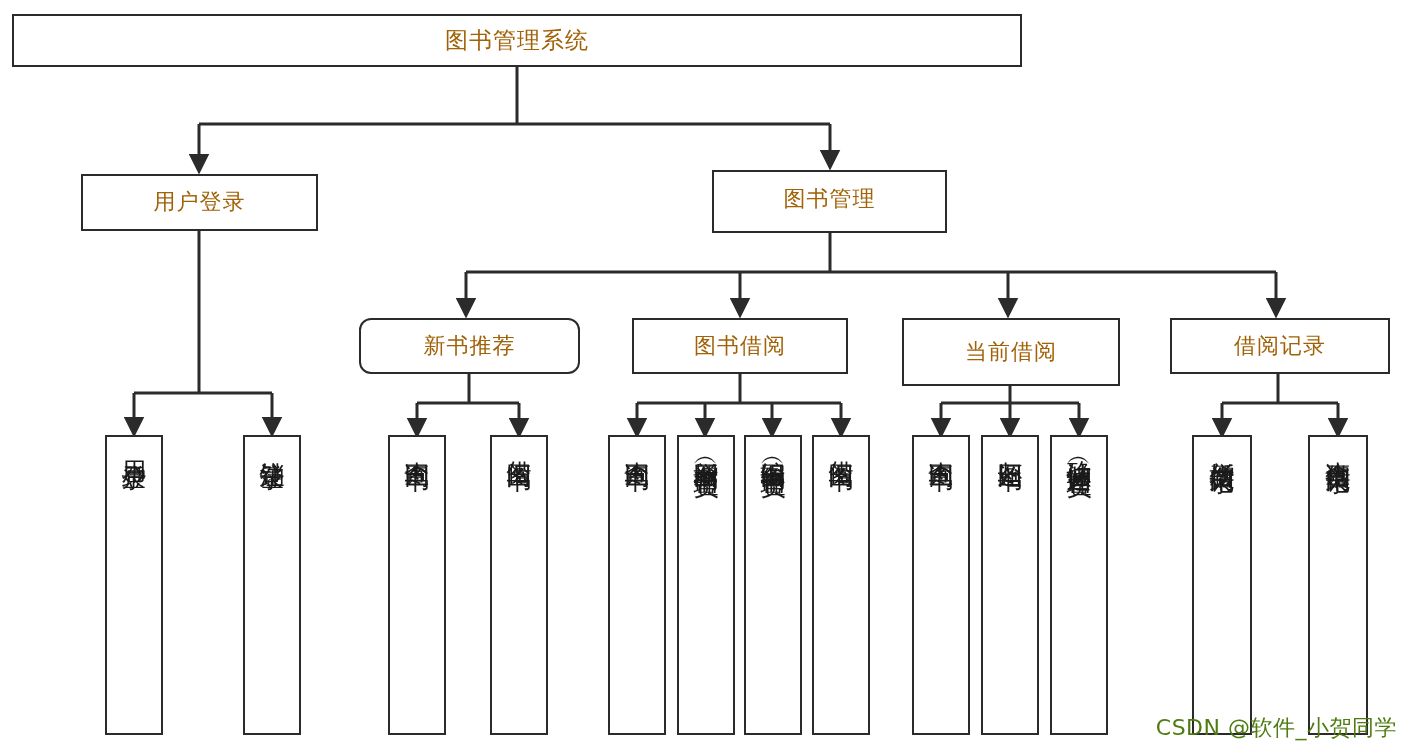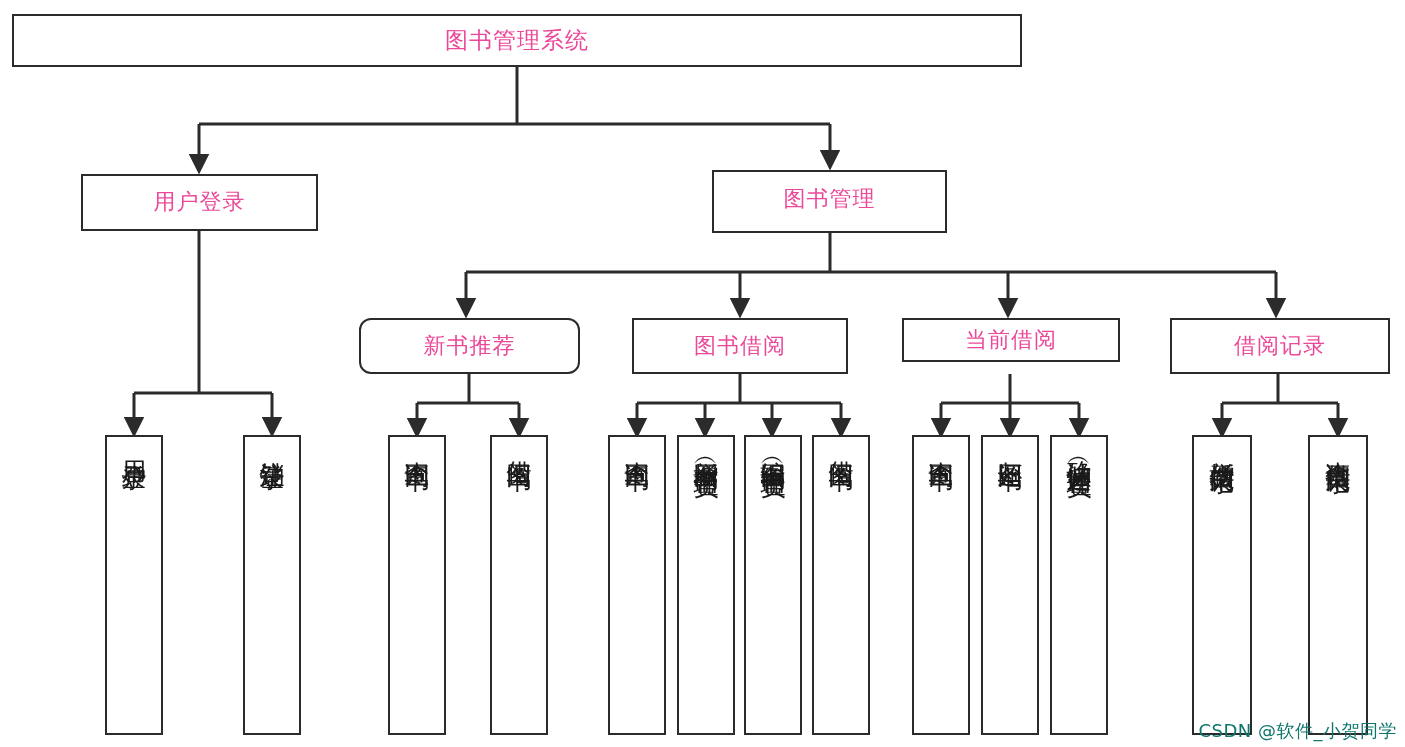--- a/index.html
+++ b/index.html
@@ -29,21 +29,21 @@
     box-sizing: border-box;
     border: 2.5px solid #2b2b2b;
     background: #ffffff;
     display: flex;
     align-items: center;
     justify-content: center;
     z-index: 2;
   }
   .node-label-h {
     font-size: 22px;
-    color: #ec4899;
+    color: #a16207;
     letter-spacing: 1px;
     line-height: 1.2;
     white-space: nowrap;
   }
   .node-box.root .node-label-h {
     font-size: 23px;
   }
   .node-box.leaf {
     align-items: flex-start;
     justify-content: center;
@@ -56,22 +56,22 @@
     color: #1a1a1a;
     line-height: 1.08;
     letter-spacing: 2px;
     text-align: center;
     max-height: 288px;
   }
   .watermark {
     position: absolute;
     right: 8px;
     bottom: 4px;
-    font-size: 18px;
-    color: #0f766e;
+    font-size: 22px;
+    color: #4d7c0f;
     letter-spacing: 0.5px;
     z-index: 5;
     white-space: nowrap;
   }
 </style>
 </head>
 <body>
 
 <div id="canvas">
 
@@ -138,21 +138,21 @@
   </div>
 
   <div class="node-box" style="left:359px; top:318px; width:221px; height:56px;border-radius:12px;">
     <span class="node-label-h">新书推荐</span>
   </div>
 
   <div class="node-box" style="left:632px; top:318px; width:216px; height:56px;">
     <span class="node-label-h">图书借阅</span>
   </div>
 
-  <div class="node-box" style="left:902px; top:318px; width:218px; height:44px;">
+  <div class="node-box" style="left:902px; top:318px; width:218px; height:68px;">
     <span class="node-label-h">当前借阅</span>
   </div>
 
   <div class="node-box" style="left:1170px; top:318px; width:220px; height:56px;">
     <span class="node-label-h">借阅记录</span>
   </div>
 
   <div class="node-box leaf" style="left:105px; top:435px; width:58px; height:300px;">
     <span class="node-label-v">用户登录</span>
   </div>

